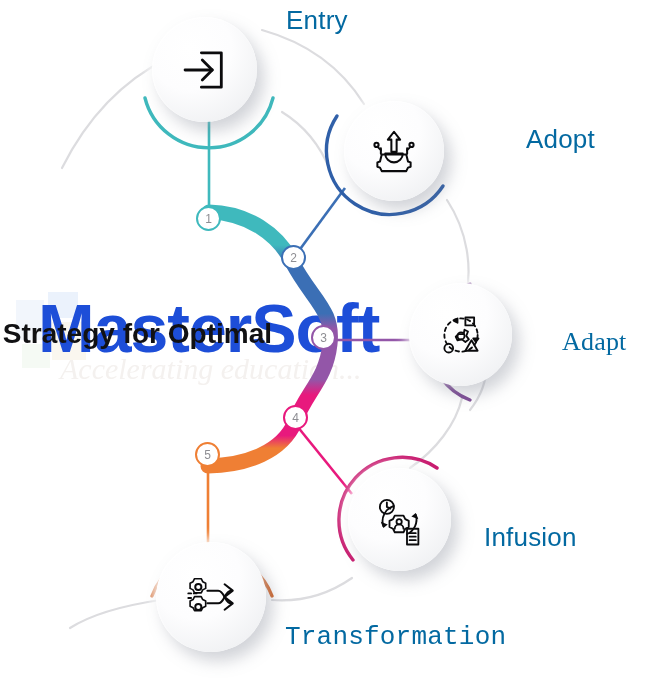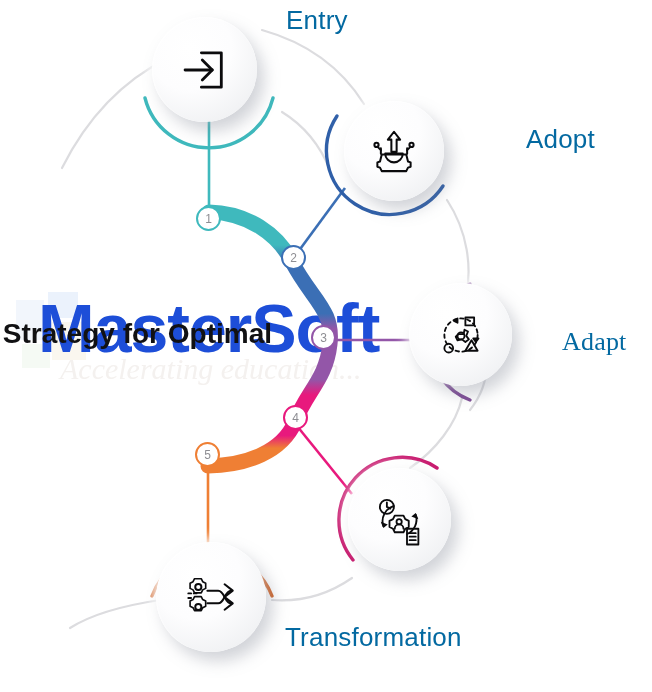--- a/index.html
+++ b/index.html
@@ -199,41 +199,42 @@
         <path d="M50 26 A18 18 0 0 1 40 48"></path>
         <path d="M53 31 L50 24 L45 28" fill="#0b0b0d" stroke="none"></path>
         <path d="M26 27 L36 27 L38 31 L42 33 L42 40 L38 42 L36 46 L26 46 L24 42 L20 40 L20 33 L24 31 Z"></path>
         <circle cx="31" cy="34" r="3"></circle>
         <path d="M26 42 A5 5 0 0 1 36 42"></path>
         <path d="M40 42 L53 42 L53 60 L40 60 Z"></path>
         <path d="M43 47 L50 47 M43 51 L50 51 M43 55 L50 55"></path>
       </svg>
     </div>
   </div>
+  <div class="lbl" style="left:484px;top:522px;">Infusion</div>
 
   <svg class="layer" viewBox="0 0 652 692" xmlns="http://www.w3.org/2000/svg" fill="none">
     <path d="M152 596 A 64 64 0 0 1 272 596" stroke="#d2672c" stroke-width="3.4" stroke-linecap="round"></path>
   </svg>
   <div class="badge" style="left:156px;top:542px;width:110px;height:110px;">
     <div class="plate"></div>
     <div class="glyph">
       <svg width="58" height="58" viewBox="0 0 64 64" fill="none" stroke="#0b0b0d" stroke-width="2.2" stroke-linecap="round" stroke-linejoin="round">
         <path d="M12 12 L21 12 L23 16 L27 18 L27 25 L23 27 L21 31 L12 31 L10 27 L6 25 L6 18 L10 16 Z" transform="translate(4,2) scale(.82)"></path>
         <circle cx="18" cy="21" r="3.4"></circle>
         <path d="M12 36 L21 36 L23 40 L27 42 L27 49 L23 51 L21 55 L12 55 L10 51 L6 49 L6 42 L10 40 Z" transform="translate(4,2) scale(.82)"></path>
         <circle cx="18" cy="43" r="3.4"></circle>
         <path d="M28 25 L40 25 C 47 25 47 39 54 39"></path>
         <path d="M28 39 L40 39 C 47 39 47 25 54 25"></path>
         <path d="M47 18 L56 25 L47 32"></path>
         <path d="M47 32 L56 39 L47 46"></path>
         <path d="M7 28 L10 28 M13 28 L16 28 M7 33 L10 33"></path>
       </svg>
     </div>
   </div>
-  <div class="lbl" style="left:285px;top:622px;">Transformation</div>
+  <div class="lbl" style="left:285px;top:622px;font-family:Liberation Mono, monospace;">Transformation</div>
 
   <div class="node" style="left:196px;top:206px;border-color:#3fb9bd;">
     <span>1</span>
   </div>
   <div class="node" style="left:281px;top:245px;border-color:#3b6fb5;">
     <span>2</span>
   </div>
   <div class="node" style="left:311px;top:325px;border-color:#9356a8;">
     <span>3</span>
   </div>

